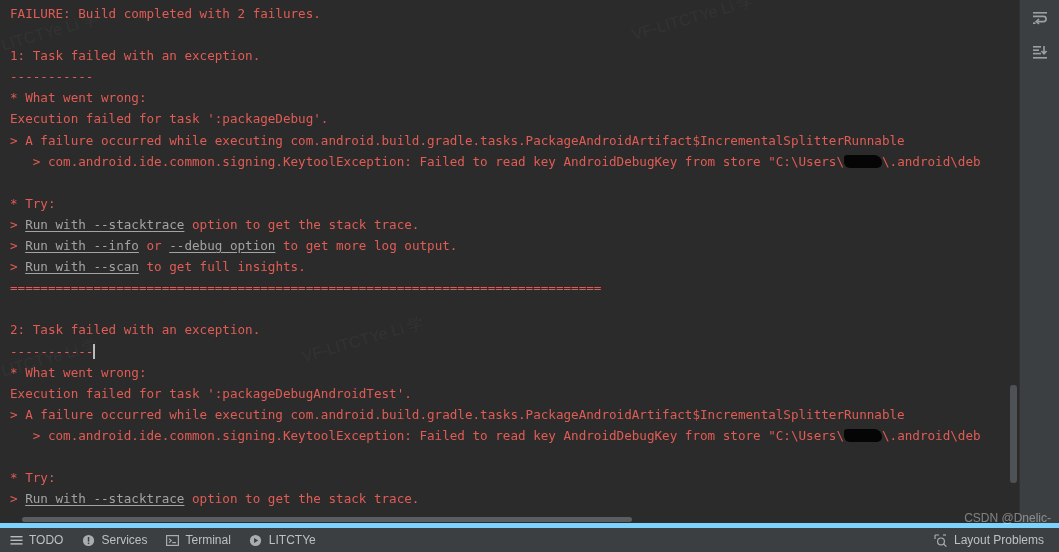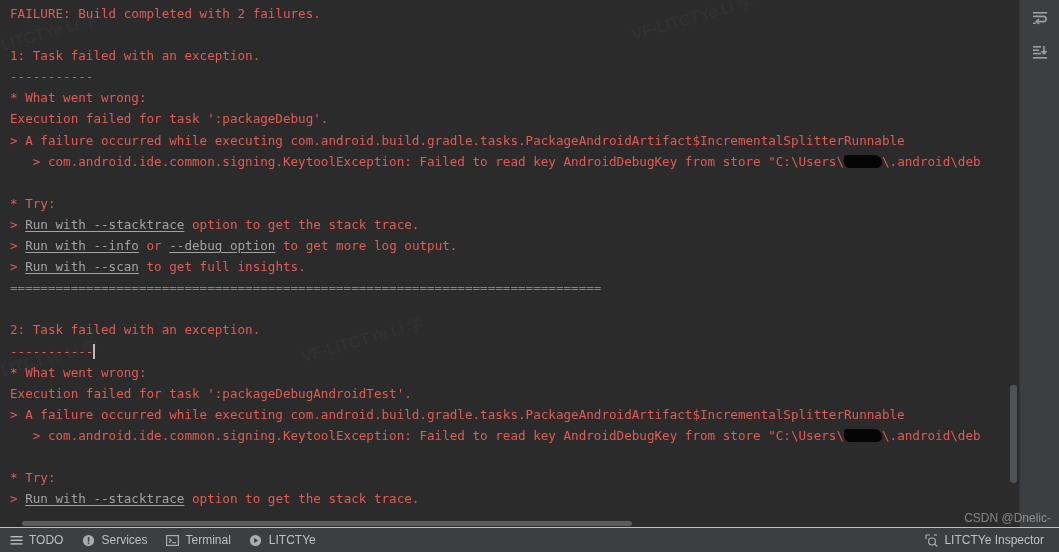--- a/index.html
+++ b/index.html
@@ -140,21 +140,21 @@
     width: 610px;
     height: 5px;
     background: #5a5d5f;
     border-radius: 3px;
   }
 
   
   #statusbar {
     flex: 0 0 24px;
     background: #3c3f41;
-    border-top: 1px solid #7dd3fc;
+    border-top: 5px solid #7dd3fc;
     display: flex;
     align-items: center;
     font-family: "Liberation Sans", sans-serif;
     font-size: 12px;
     color: #b9bcbd;
     position: relative;
   }
   .sb-item {
     display: flex;
     align-items: center;
@@ -302,19 +302,19 @@
     <div id="statusbar-right">
       <div class="sb-item">
         <span class="sb-icon">
           <svg width="13" height="13" viewBox="0 0 13 13">
             <path d="M1 1 h4 M1 1 v4" fill="none" stroke="#a9adaf" stroke-width="1.2"></path>
             <path d="M12 1 h-3" fill="none" stroke="#a9adaf" stroke-width="1.2"></path>
             <circle cx="7" cy="7.4" r="3.4" fill="none" stroke="#a9adaf" stroke-width="1.2"></circle>
             <path d="M9.6 10 L12.4 12.6" fill="none" stroke="#a9adaf" stroke-width="1.2"></path>
           </svg>
         </span>
-        <span class="sb-label">LITCTYe Inspector</span>
+        <span class="sb-label">Layout Problems</span>
       </div>
     </div>
   </div>
 
   <div id="csdn-wm">CSDN @Dnelic-</div>
 </div>
 
 </body></html>

